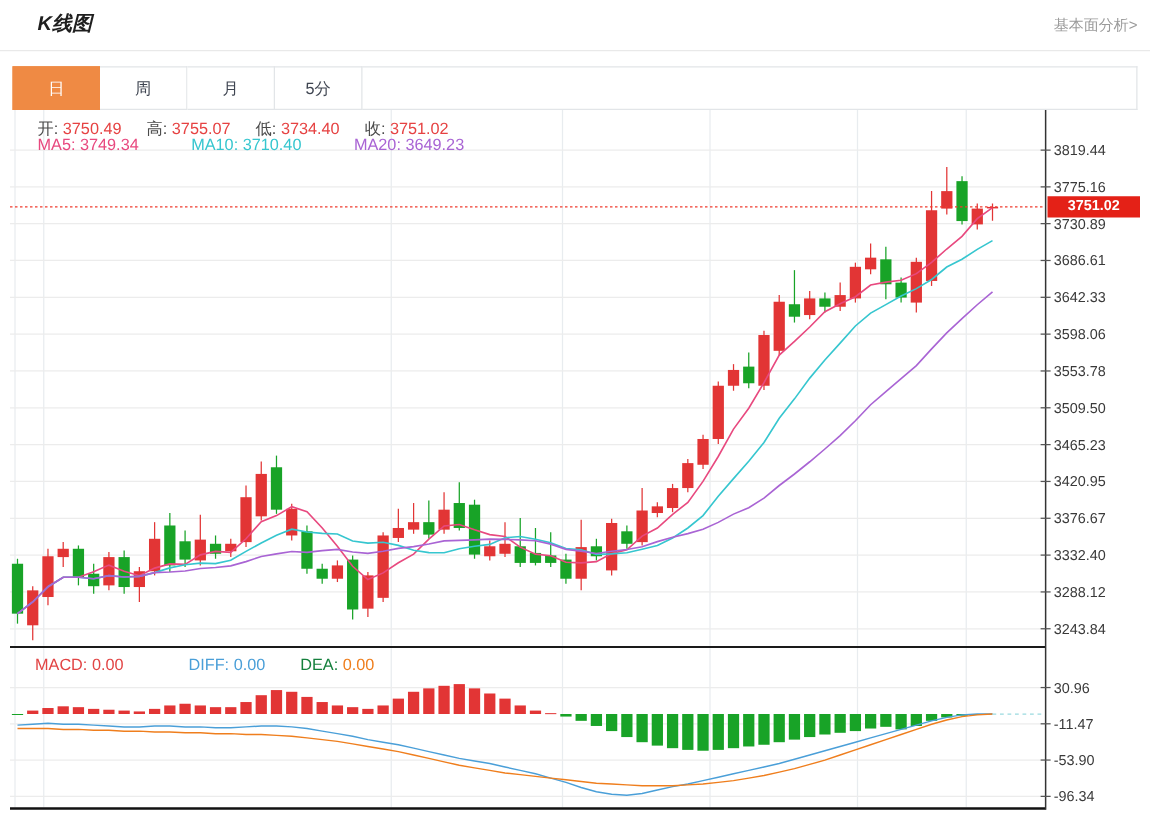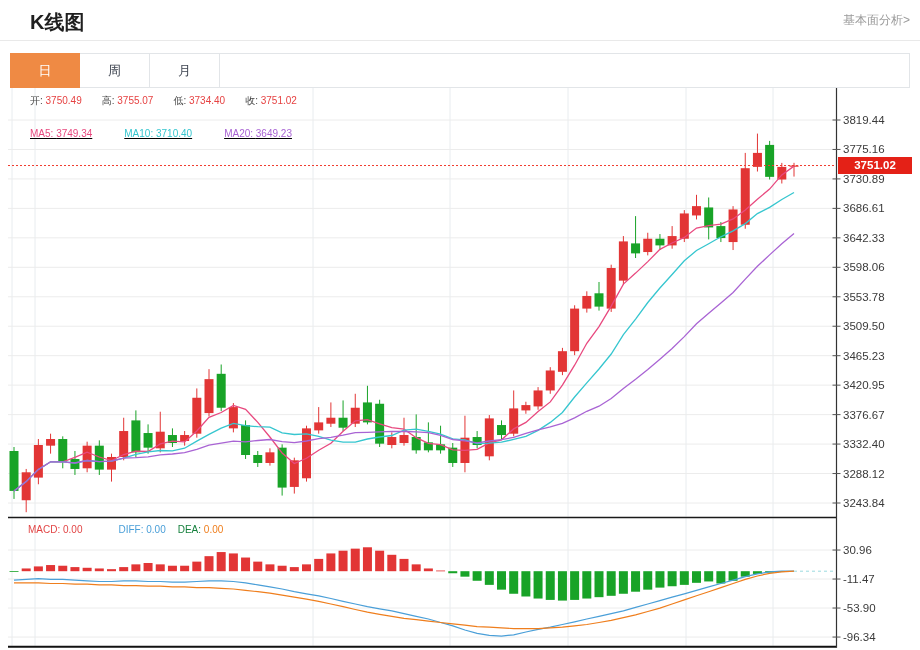--- a/index.html
+++ b/index.html
@@ -1,55 +1,56 @@
 <!DOCTYPE html>
 <html><head>
 <meta charset="utf-8">
 <style>
   * { margin:0; padding:0; box-sizing:border-box; }
   html,body { background:#fff; }
   body { font-family:"Liberation Sans","DejaVu Sans",sans-serif; }
   #page { position:relative; width:920px; height:650px; background:#fff; overflow:hidden; }
 
   .header { position:absolute; top:0; left:0; width:920px; height:41px; border-bottom:1px solid #e9e9e9; background:#fff; }
-  .title { position:absolute; left:30px; top:9px; font-size:20px; font-weight:bold; color:#1f1f1f; }
+  .title { position:absolute; left:30px; top:9px; font-size:16px; font-weight:bold; color:#1f1f1f;font-style:italic; }
   .fund-link { position:absolute; right:10px; top:12px; font-size:12px; color:#9a9a9a; cursor:pointer; text-decoration:none; }
 
   .tabbar { position:absolute; top:53px; left:10px; width:900px; height:35px; display:flex; }
   .tab { width:70px; height:35px; display:flex; align-items:center; justify-content:center;
          font-size:13px; color:#3f4551; background:#fff; border:1px solid #e2e5e8; border-left:none; cursor:pointer; }
   .tab:first-child { border-left:1px solid #e2e5e8; }
   .tab.active { background:#ef8a44; border-color:#ef8a44; color:#fff; }
   .tab-filler { flex:1; height:35px; border:1px solid #e2e5e8; border-left:none; }
 
   #chart-svg { position:absolute; top:88px; left:0; }
 
-  .legend-row { position:absolute; display:flex; font-size:10px; white-space:nowrap; }
+  .legend-row { position:absolute; display:flex; font-size:13px; white-space:nowrap; }
   #ohlc-row { top:94px; left:30px; gap:20px; }
-  #ma-row { top:128px; left:30px; gap:32px;text-decoration:underline; }
-  #macd-row { top:524px; left:28px; gap:12px; }
+  #ma-row { top:108px; left:30px; gap:42px; }
+  #macd-row { top:524px; left:28px; gap:28px; }
   .legend-item .lbl { color:#4a4a4a; }
   #ohlc-row .val { color:#e64242; }
 
   .price-badge { position:absolute; left:838px; top:157px; width:74px; height:17px; background:#e42117;
                  color:#fff; font-size:11.5px; font-weight:bold; text-align:center; line-height:17px; }
 </style>
 </head>
 <body>
 
 <div id="page">
   <div class="header">
     <div class="title">K线图</div>
     <a class="fund-link">基本面分析&gt;</a>
   </div>
 
   <div class="tabbar" id="tabbar">
       <div class="tab active">日</div>
       <div class="tab">周</div>
       <div class="tab">月</div>
+      <div class="tab">5分</div>
       <div class="tab-filler"></div>
     </div>
 
   <svg id="chart-svg" width="920" height="562">
       <g>
         <line x1="12" y1="0" x2="12" y2="428.5" stroke="#e8ecef" stroke-width="1"></line>
         <line x1="12" y1="430.5" x2="12" y2="557.8" stroke="#e8ecef" stroke-width="1"></line>
         <line x1="35" y1="0" x2="35" y2="428.5" stroke="#e8ecef" stroke-width="1"></line>
         <line x1="35" y1="430.5" x2="35" y2="557.8" stroke="#e8ecef" stroke-width="1"></line>
         <line x1="313" y1="0" x2="313" y2="428.5" stroke="#e8ecef" stroke-width="1"></line>

